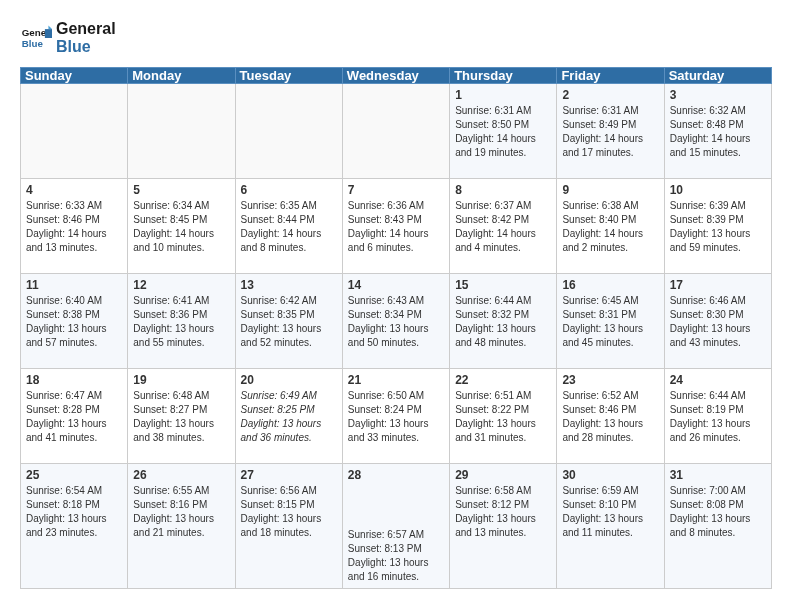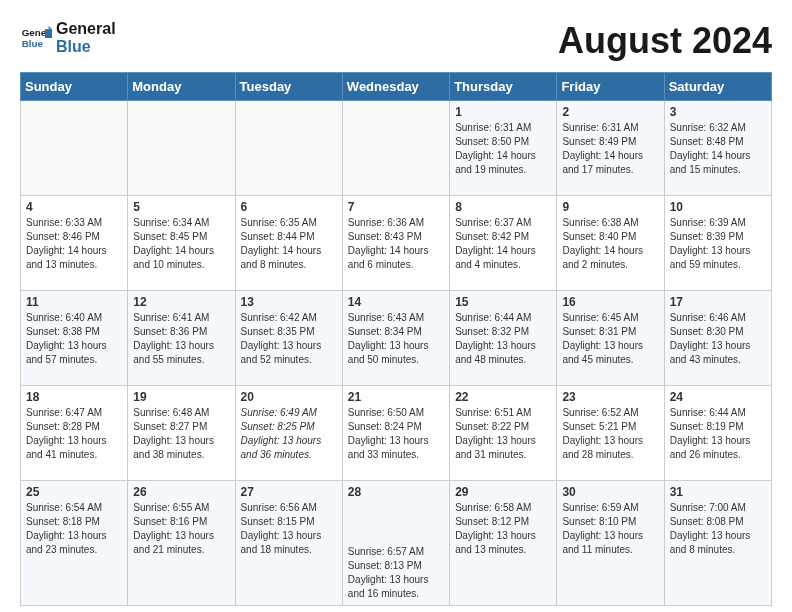--- a/index.html
+++ b/index.html
@@ -40,21 +40,21 @@
     table {
       width: 100%;
       border-collapse: collapse;
       table-layout: fixed;
     }
     thead tr {
       background: #2e6da4;
       color: #fff;
     }
     thead th {
-      padding: 6px 4px;
+      padding: 0 4px;
       font-size: 13px;
       font-weight: bold;
       text-align: left;
       border: 1px solid #5a8fc0;
     }
     tbody tr {
       vertical-align: top;
     }
     tbody td {
       border: 1px solid #ccc;
@@ -96,21 +96,20 @@
       <text x="2" y="28" font-size="11" font-weight="bold" fill="#2e6da4" font-family="Arial">Blue</text>
       <polygon points="28,8 36,8 36,18 28,18" fill="#2e6da4"></polygon>
       <polygon points="32,4 36,8 32,8" fill="#4a9fd4"></polygon>
     </svg>
     <div style="display:flex;flex-direction:column;line-height:1.15;">
       <span style="font-size:16px;font-weight:bold;color:#1a1a1a;">General</span>
       <span style="font-size:16px;font-weight:bold;color:#2e6da4;">Blue</span>
     </div>
   </div>
   <div class="title-area">
-    <div class="calendar-title">August 2024</div>
   </div>
 </div>
 
 <table>
   <thead>
     <tr>
     <th>Sunday</th>
         <th>Monday</th>
         <th>Tuesday</th>
         <th>Wednesday</th>
@@ -281,21 +280,21 @@
         <td>
           <span class="day-num">22</span>
           <div class="day-info" style="white-space: pre-line;">Sunrise: 6:51 AM
 Sunset: 8:22 PM
 Daylight: 13 hours
 and 31 minutes.</div>
         </td>
         <td>
           <span class="day-num">23</span>
           <div class="day-info" style="white-space: pre-line;">Sunrise: 6:52 AM
-Sunset: 5:21 PM
+Sunset: 8:46 PM
 Daylight: 13 hours
 and 28 minutes.</div>
         </td>
         <td>
           <span class="day-num">24</span>
           <div class="day-info" style="white-space: pre-line;">Sunrise: 6:44 AM
 Sunset: 8:19 PM
 Daylight: 13 hours
 and 26 minutes.</div>
         </td>

